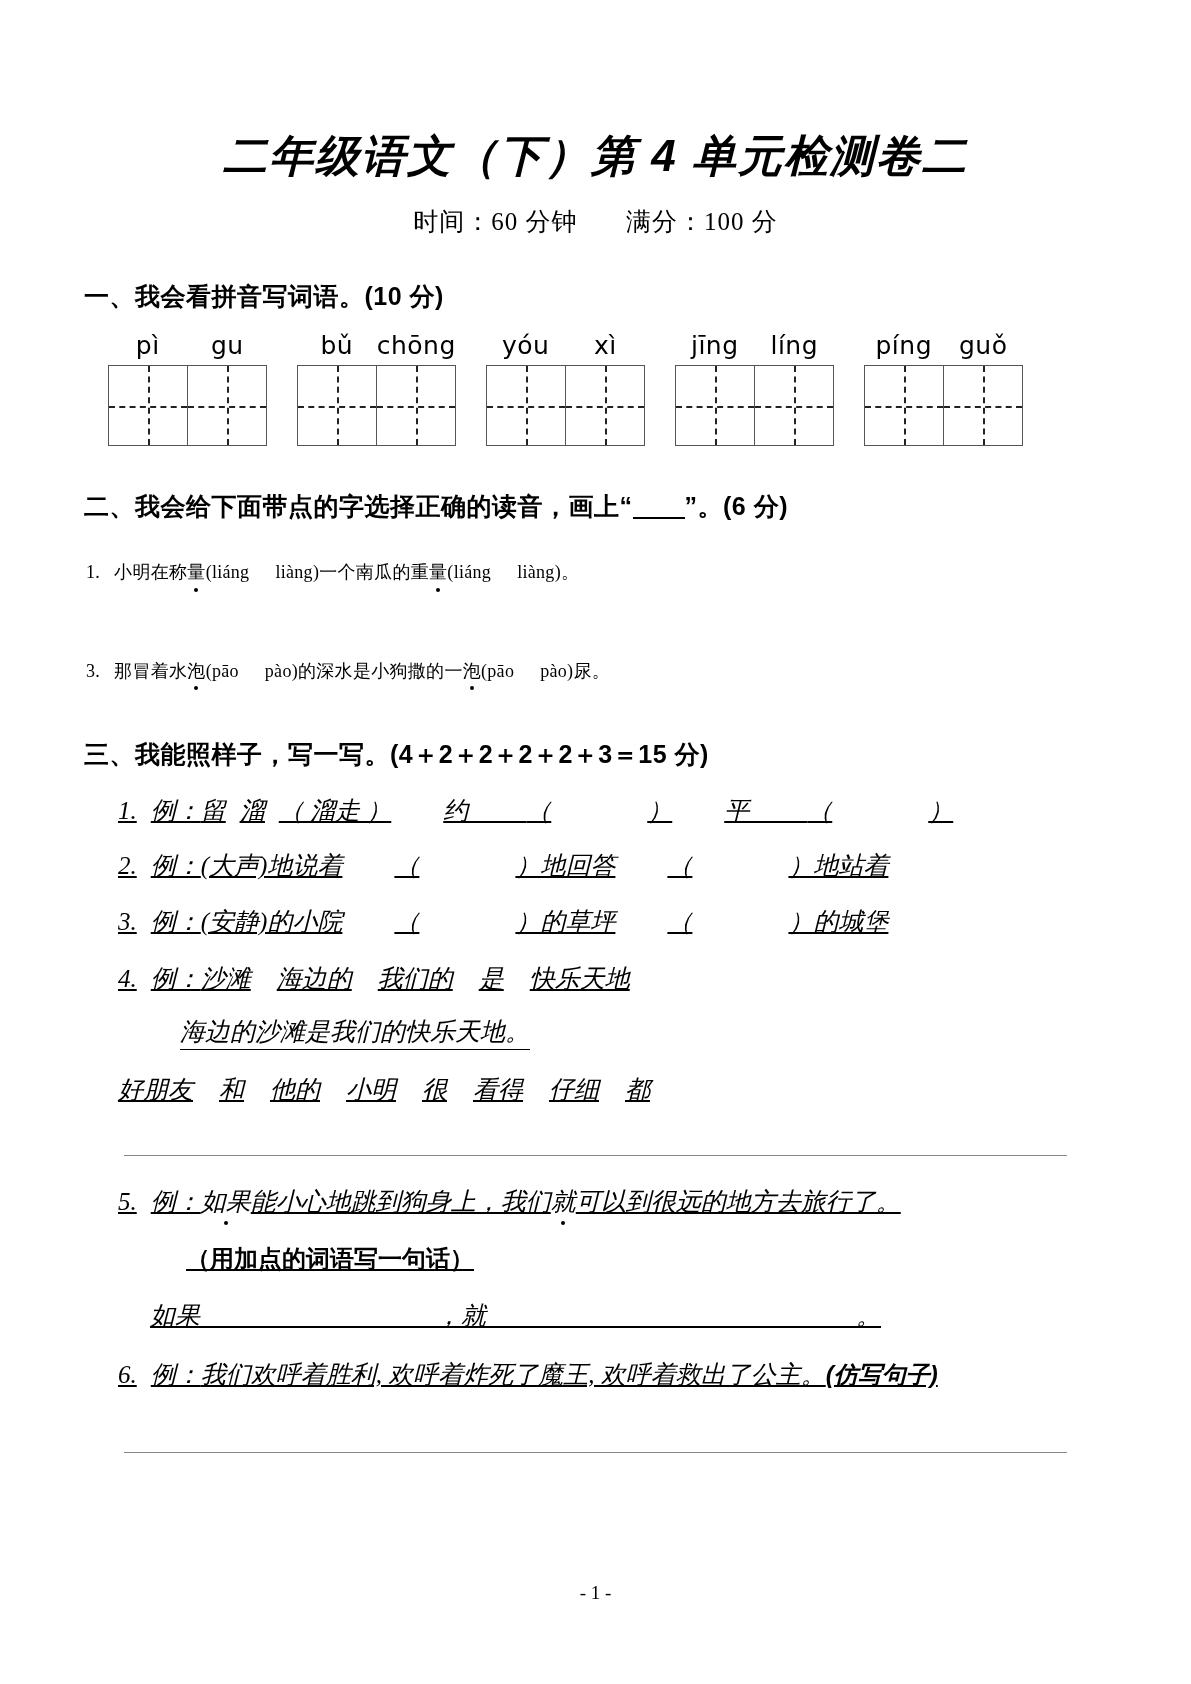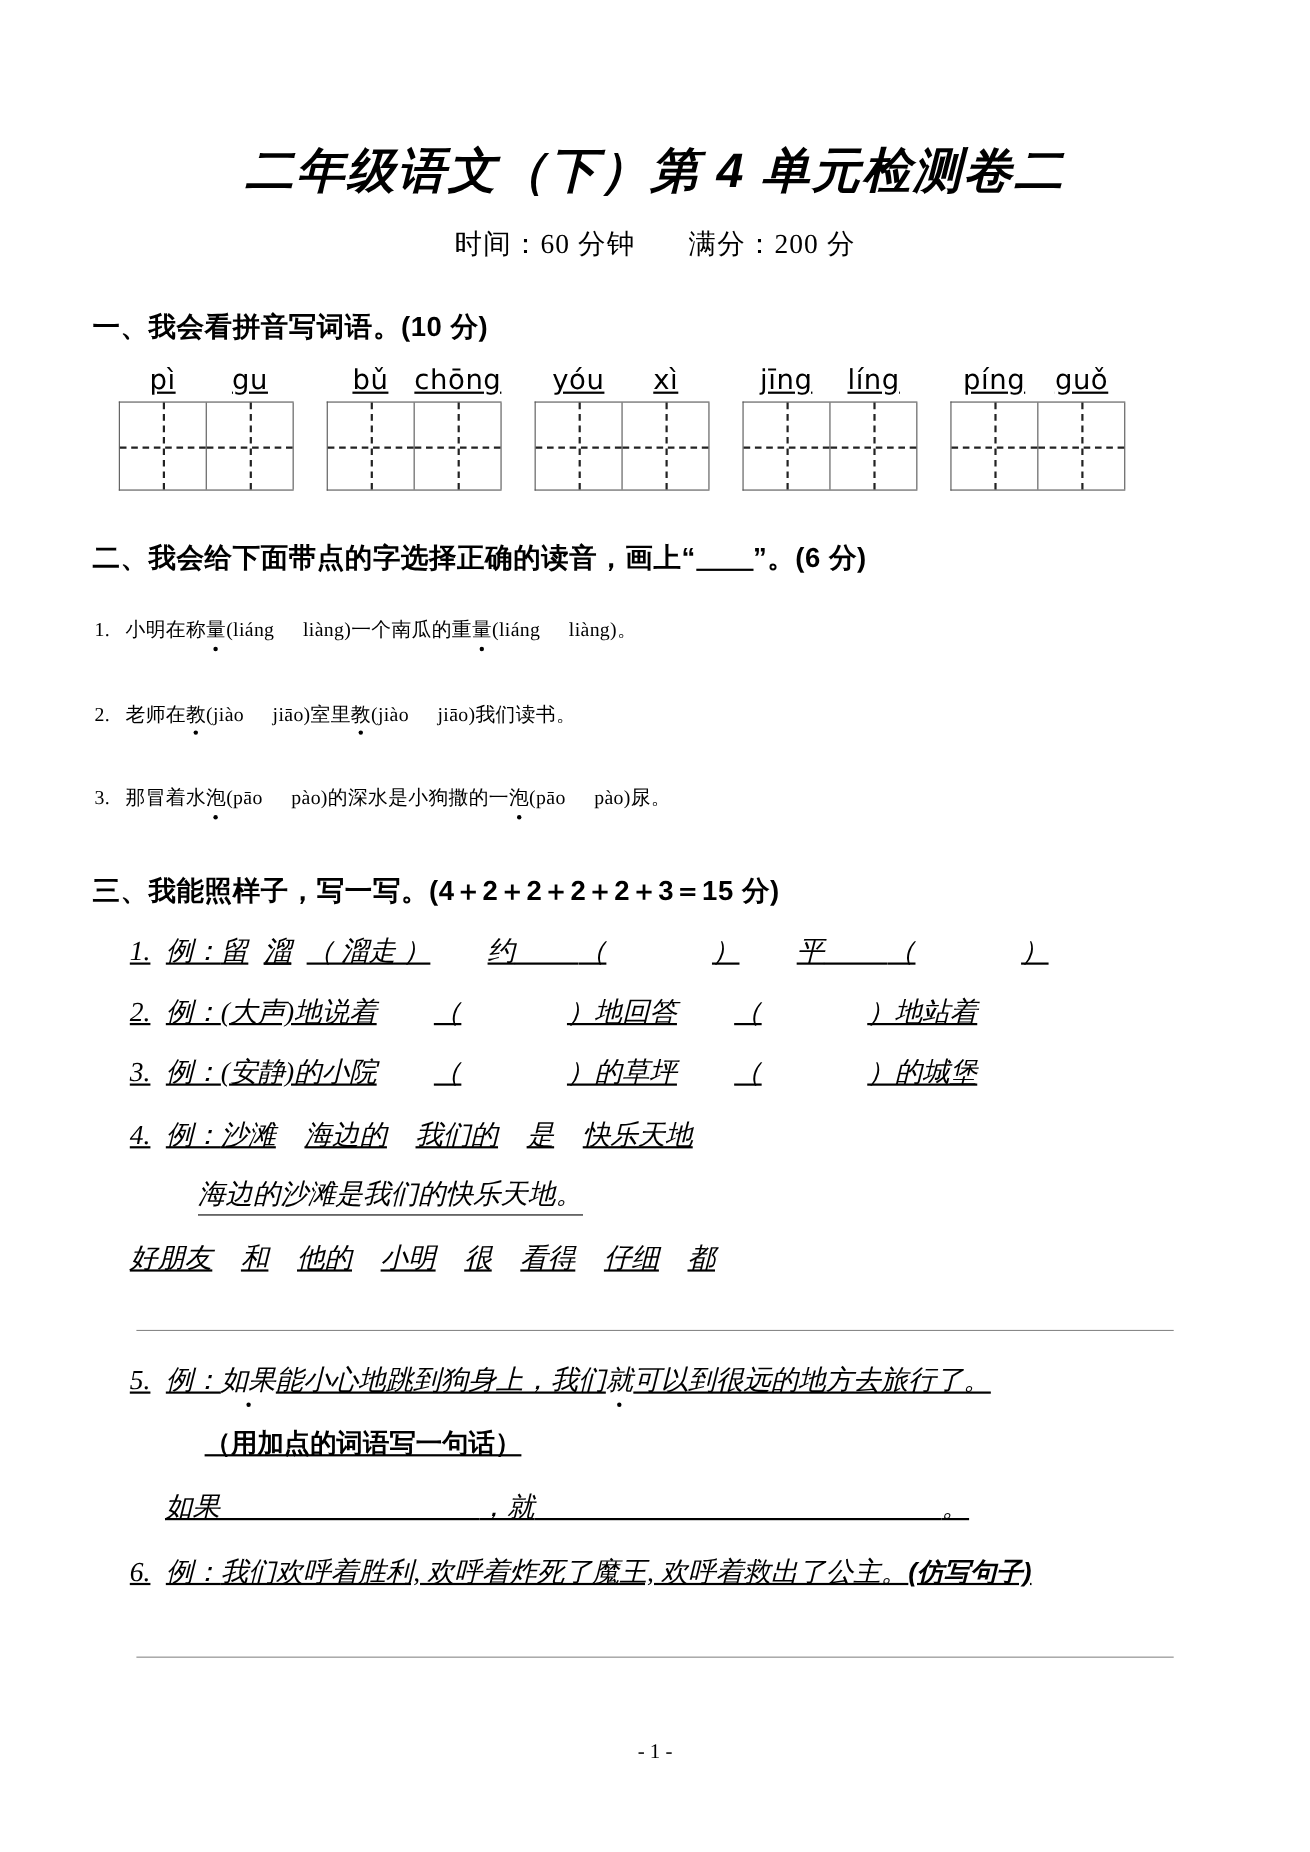--- a/index.html
+++ b/index.html
@@ -77,21 +77,20 @@
   }
   .word-group { display: flex; flex-direction: column; align-items: center; }
   .py-line {
     display: flex;
     width: 100%;
     justify-content: space-around;
     font-family: "DejaVu Sans", "Liberation Sans", sans-serif;
     font-size: 25px;
     margin-bottom: 5px;
     letter-spacing: 0.5px;
-    text-decoration: underline;
   }
   .py-line span { display: block; text-align: center; flex: 1; }
   .grid {
     display: flex;
     border: 1px solid #555;
     border-right: none;
     background: #fff;
   }
   .cell {
     width: 79px;
@@ -199,21 +198,21 @@
 </head>
 <body>
 
 <div class="page">
 
   <h1 class="title">二年级语文（下）第 4 单元检测卷二</h1>
 
   <div class="subtitle">
     <span>时间：60 分钟</span>
     <span class="gap"></span>
-    <span>满分：200 分</span>
+    <span>满分：100 分</span>
   </div>
 
   <div style="height:42px"></div>
   <div class="sec-head">一、我会看拼音写词语。(10 分)</div>
 
   <div class="pinyin-area">
     <div class="pinyin-row">
 
       <div class="word-group">
         <div class="py-line">
@@ -277,23 +276,20 @@
   <div class="sec-head">
     <span>二、我会给下面带点的字选择正确的读音，画上“</span><span class="blank-short"></span><span>”。(6 分)</span>
   </div>
 
   <div style="height:22px"></div>
   <div class="q-item">
     <span class="q-num">1.</span><span class="sp-s"></span><span>小明在称</span><span class="dotted">量</span><span class="py">(liáng</span><span class="sp"></span><span class="py">liàng)</span><span>一个南瓜的重</span><span class="dotted">量</span><span class="py">(liáng</span><span class="sp"></span><span class="py">liàng)</span><span>。</span>
   </div>
 
   <div style="height:22px"></div>
-  <div class="q-item">
-    <span class="q-num">2.</span><span class="sp-s"></span><span>老师在</span><span class="dotted">教</span><span class="py">(jiào</span><span class="sp"></span><span class="py">jiāo)</span><span>室里</span><span class="dotted">教</span><span class="py">(jiào</span><span class="sp"></span><span class="py">jiāo)</span><span>我们读书。</span>
-  </div>
 
   <div style="height:22px"></div>
   <div class="q-item">
     <span class="q-num">3.</span><span class="sp-s"></span><span>那冒着水</span><span class="dotted">泡</span><span class="py">(pāo</span><span class="sp"></span><span class="py">pào)</span><span>的深水是小狗撒的一</span><span class="dotted">泡</span><span class="py">(pāo</span><span class="sp"></span><span class="py">pào)</span><span>尿。</span>
   </div>
 
   <div style="height:40px"></div>
   <div class="sec-head">三、我能照样子，写一写。(4＋2＋2＋2＋2＋3＝15 分)</div>
 
   <div style="height:24px"></div>

